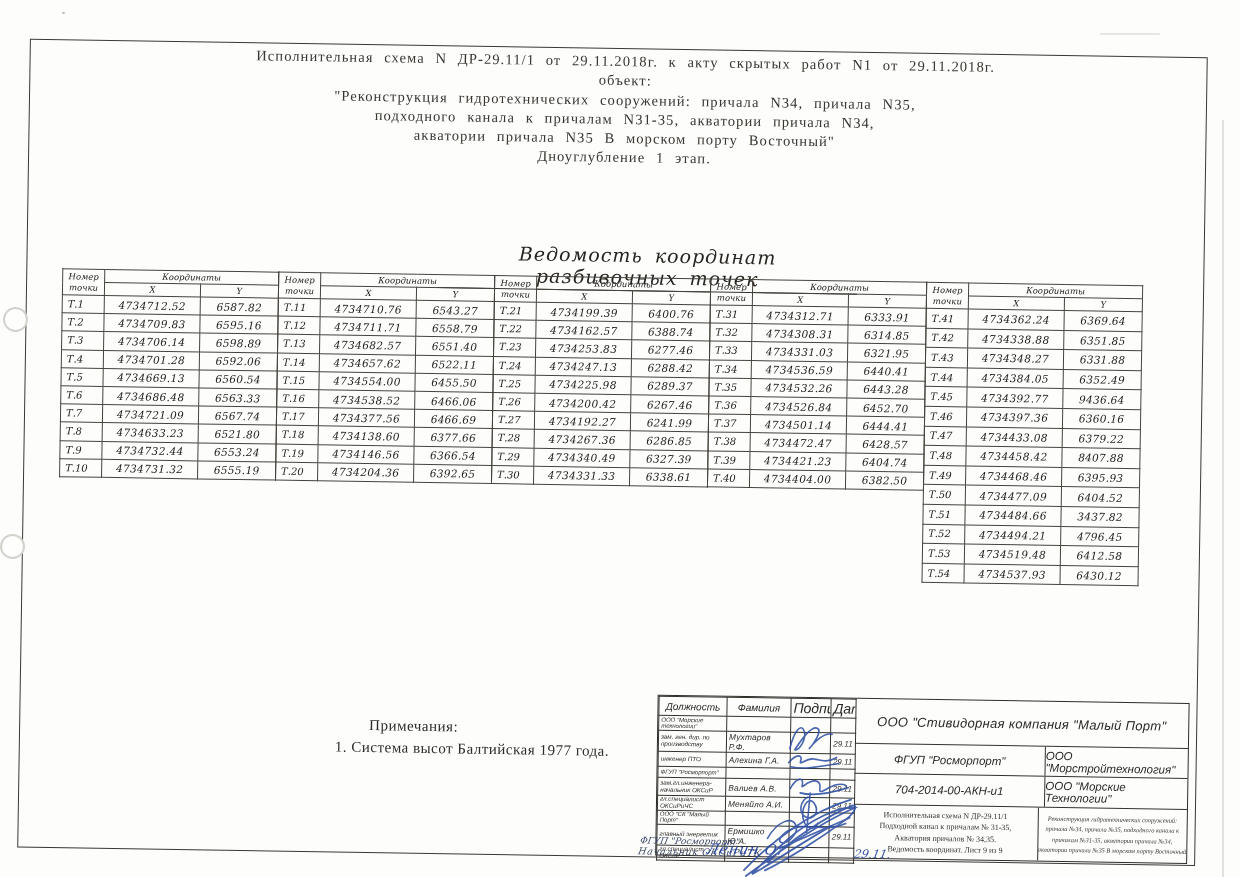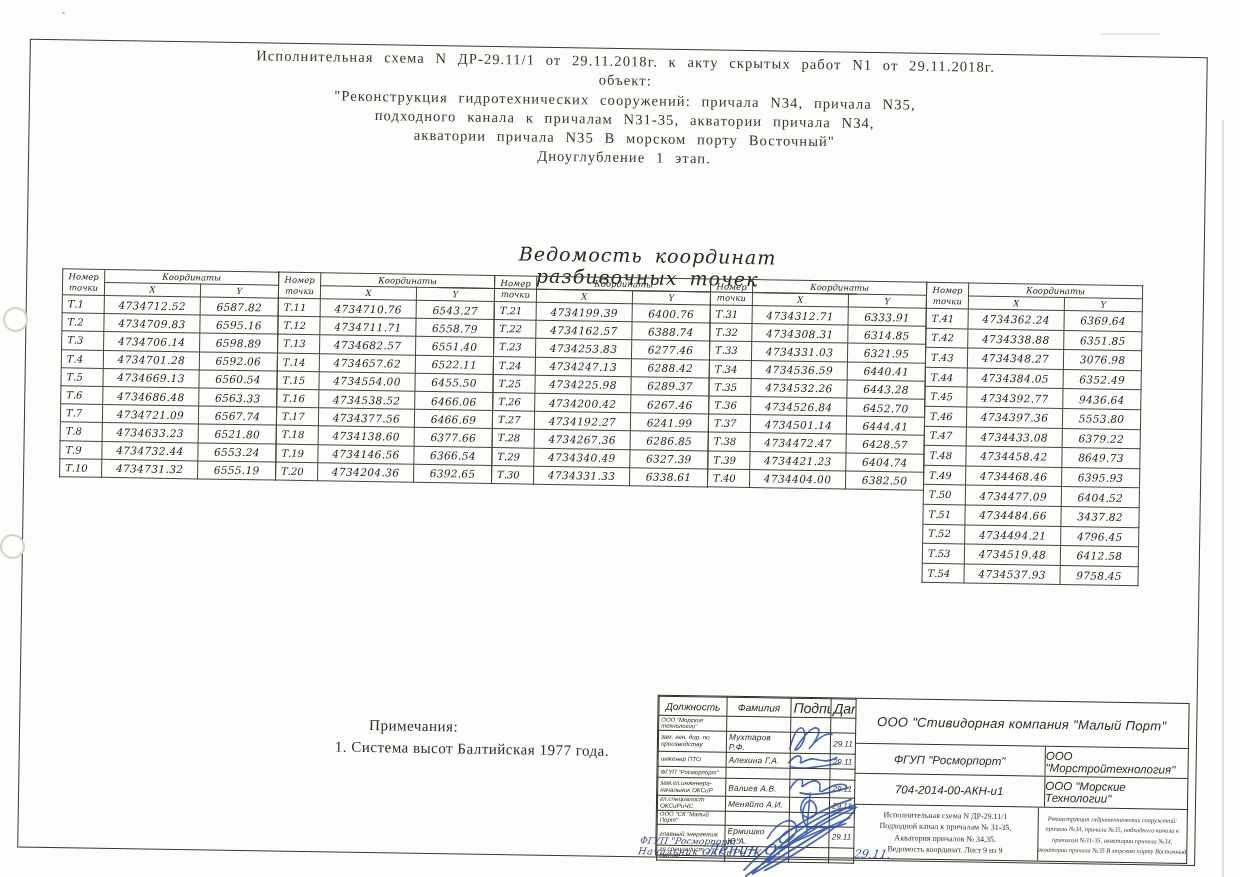--- a/index.html
+++ b/index.html
@@ -434,46 +434,46 @@
               <td class="y">6369.64</td>
             </tr>
             <tr>
               <td class="pt">Т.42</td>
               <td class="x">4734338.88</td>
               <td class="y">6351.85</td>
             </tr>
             <tr>
               <td class="pt">Т.43</td>
               <td class="x">4734348.27</td>
-              <td class="y">3076.98</td>
+              <td class="y">6331.88</td>
             </tr>
             <tr>
               <td class="pt">Т.44</td>
               <td class="x">4734384.05</td>
               <td class="y">6352.49</td>
             </tr>
             <tr>
               <td class="pt">Т.45</td>
               <td class="x">4734392.77</td>
               <td class="y">9436.64</td>
             </tr>
             <tr>
               <td class="pt">Т.46</td>
               <td class="x">4734397.36</td>
-              <td class="y">5553.80</td>
+              <td class="y">6360.16</td>
             </tr>
             <tr>
               <td class="pt">Т.47</td>
               <td class="x">4734433.08</td>
               <td class="y">6379.22</td>
             </tr>
             <tr>
               <td class="pt">Т.48</td>
               <td class="x">4734458.42</td>
-              <td class="y">8649.73</td>
+              <td class="y">8407.88</td>
             </tr>
             <tr>
               <td class="pt">Т.49</td>
               <td class="x">4734468.46</td>
               <td class="y">6395.93</td>
             </tr>
             <tr>
               <td class="pt">Т.50</td>
               <td class="x">4734477.09</td>
               <td class="y">6404.52</td>
@@ -489,21 +489,21 @@
               <td class="y">4796.45</td>
             </tr>
             <tr>
               <td class="pt">Т.53</td>
               <td class="x">4734519.48</td>
               <td class="y">6412.58</td>
             </tr>
             <tr>
               <td class="pt">Т.54</td>
               <td class="x">4734537.93</td>
-              <td class="y">9758.45</td>
+              <td class="y">6430.12</td>
             </tr>
           </tbody>
         </table>
       </div>
 
     <div class="notes">
       <div class="notes-h">Примечания:</div>
       <div class="notes-1">1. Система высот Балтийская 1977 года.</div>
     </div>
 

